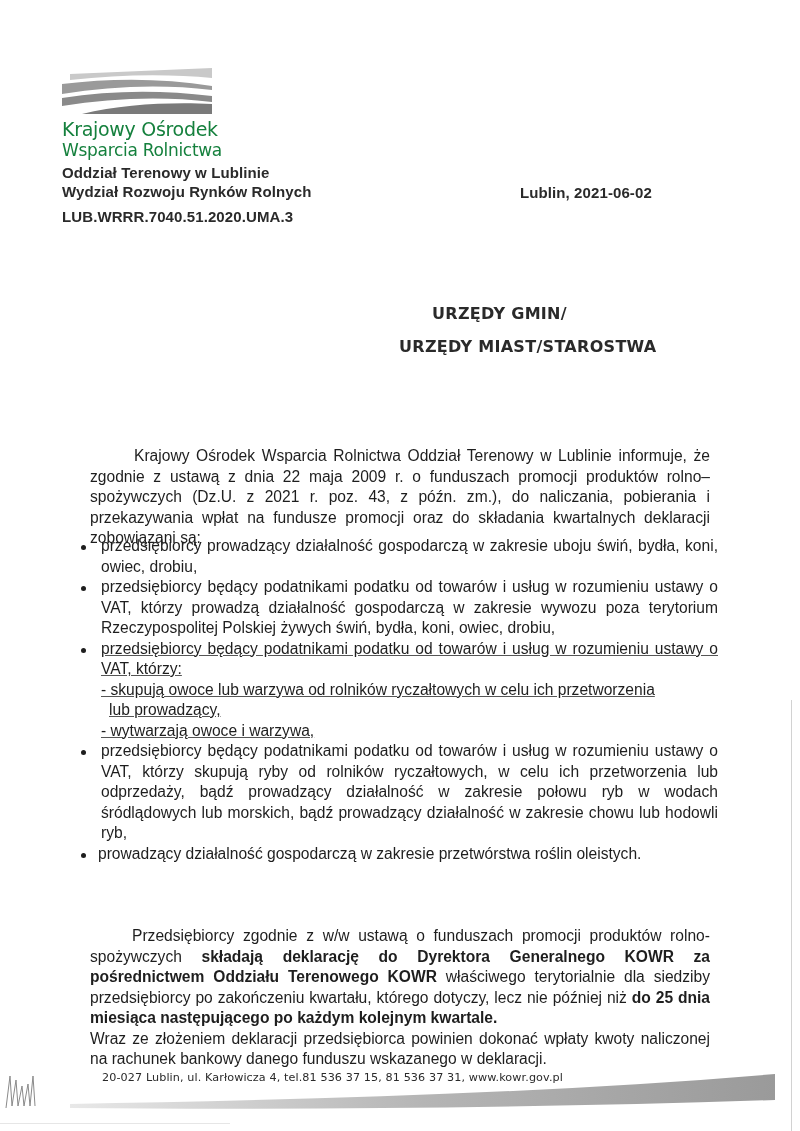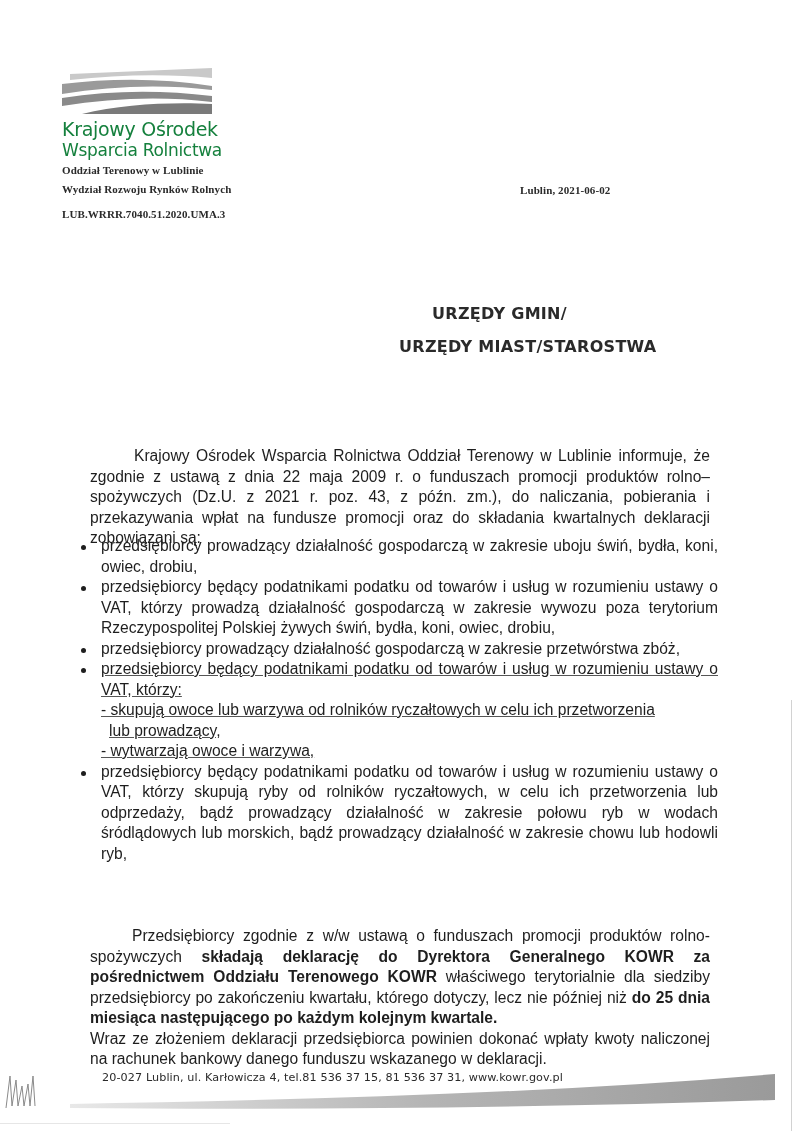--- a/index.html
+++ b/index.html
@@ -4,21 +4,21 @@
 <style>
   html, body { margin: 0; padding: 0; background: #ffffff; }
   body { width: 800px; height: 1131px; position: relative; overflow: hidden; color: #1e1e1e; }
   .page { position: absolute; inset: 0; }
 
   
   .logo-graphic { position: absolute; left: 62px; top: 66px; width: 155px; height: 48px; }
   .logo-name { position: absolute; left: 62px; top: 118px; font-family: "DejaVu Sans", sans-serif; font-size: 19px; line-height: 22px; color: #15803d; letter-spacing: -0.3px; }
   .logo-name .l2 { font-size: 17px; line-height: 20px; }
 
-  .hdr { position: absolute; left: 62px; font-family: Liberation Serif, serif; font-weight: bold; font-size: 11px; color: #2a2a2a; letter-spacing: 0.1px; }
+  .hdr { position: absolute; left: 62px; font-family: Liberation Sans, sans-serif; font-weight: bold; font-size: 15px; color: #2a2a2a; letter-spacing: 0.1px; }
   .hdr.dept1 { top: 164px; }
   .hdr.dept2 { top: 183px; }
   .hdr.ref   { top: 208px; }
   .hdr.date  { left: 520px; top: 184px; }
 
   .addressee { position: absolute; left: 0; width: 100%; font-family: "DejaVu Sans", sans-serif; font-weight: bold; font-size: 16px; color: #2a2a2a; letter-spacing: 0.3px; }
   .addressee.a1 { left: 432px; top: 304px; }
   .addressee.a2 { left: 399px; top: 337px; }
 
   .body-text { position: absolute; left: 90px; width: 620px; font-family: "Liberation Sans", sans-serif; font-size: 15.6px; line-height: 20.5px; color: #1e1e1e; text-align: justify; margin-top: 27px; }
@@ -66,29 +66,29 @@
   <div class="hdr date">Lublin, 2021-06-02</div>
 
   <div class="addressee a1">URZĘDY GMIN/</div>
   <div class="addressee a2">URZĘDY MIAST/STAROSTWA</div>
 
   <div class="body-text intro"><span class="indent"></span><span>Krajowy Ośrodek Wsparcia Rolnictwa Oddział Terenowy w Lublinie informuje, że zgodnie z ustawą  z dnia 22 maja 2009 r. o funduszach promocji produktów rolno–spożywczych (Dz.U. z 2021 r. poz. 43, z późn. zm.), do naliczania, pobierania i przekazywania wpłat  na fundusze promocji oraz do składania kwartalnych deklaracji zobowiązani są:</span></div>
 
   <ul class="bullets">
     <li><span class="dot"></span><span>przedsiębiorcy prowadzący działalność gospodarczą w zakresie uboju świń, bydła, koni, owiec, drobiu,</span></li>
     <li><span class="dot"></span><span>przedsiębiorcy będący podatnikami podatku od towarów i usług w rozumieniu ustawy o VAT, którzy prowadzą działalność gospodarczą w zakresie wywozu poza terytorium Rzeczypospolitej Polskiej żywych świń, bydła, koni, owiec, drobiu,</span></li>
-    <li><span class="dot"></span><span>przedsiębiorcy prowadzący działalność gospodarczą w zakresie przetwórstwa zbóż,</span></li>
     <li class="u">
       <span class="dot"></span>
       <span class="txt">przedsiębiorcy będący podatnikami podatku od towarów i usług w rozumieniu ustawy o VAT, którzy:</span>
       <span class="sub">- skupują owoce lub warzywa od rolników ryczałtowych w celu ich przetworzenia</span>
       <span class="sub cont">lub prowadzący,</span>
       <span class="sub">- wytwarzają owoce i warzywa,</span>
     </li>
     <li><span class="dot"></span><span>przedsiębiorcy będący podatnikami podatku od towarów i usług w rozumieniu ustawy o VAT, którzy skupują ryby od rolników ryczałtowych, w celu ich przetworzenia lub odprzedaży, bądź prowadzący działalność w zakresie połowu ryb w wodach śródlądowych lub morskich, bądź prowadzący działalność w zakresie chowu lub hodowli ryb,</span></li>
+    <li class="last"><span class="dot"></span><span>prowadzący działalność gospodarczą w zakresie przetwórstwa roślin oleistych.</span></li>
   </ul>
 
   <div class="body-text para2"><span class="indent"></span><span>Przedsiębiorcy  zgodnie z w/w ustawą o funduszach promocji produktów rolno-spożywczych </span><b>składają deklarację do Dyrektora Generalnego KOWR za pośrednictwem Oddziału Terenowego KOWR</b><span> właściwego terytorialnie dla siedziby przedsiębiorcy po zakończeniu kwartału, którego dotyczy, lecz nie później niż </span><b>do 25 dnia miesiąca następującego po każdym kolejnym kwartale.</b><br><span>Wraz ze złożeniem deklaracji przedsiębiorca powinien dokonać wpłaty kwoty naliczonej na rachunek bankowy danego funduszu wskazanego w deklaracji.</span></div>
 
   <svg class="footer-swoosh" viewBox="0 0 740 45" preserveAspectRatio="none">
     <defs>
       <linearGradient id="sw" x1="0" x2="1" y1="0" y2="0">
         <stop offset="0" stop-color="#e8e8e8"></stop>
         <stop offset="0.5" stop-color="#b5b5b5"></stop>
         <stop offset="1" stop-color="#9a9a9a"></stop>

